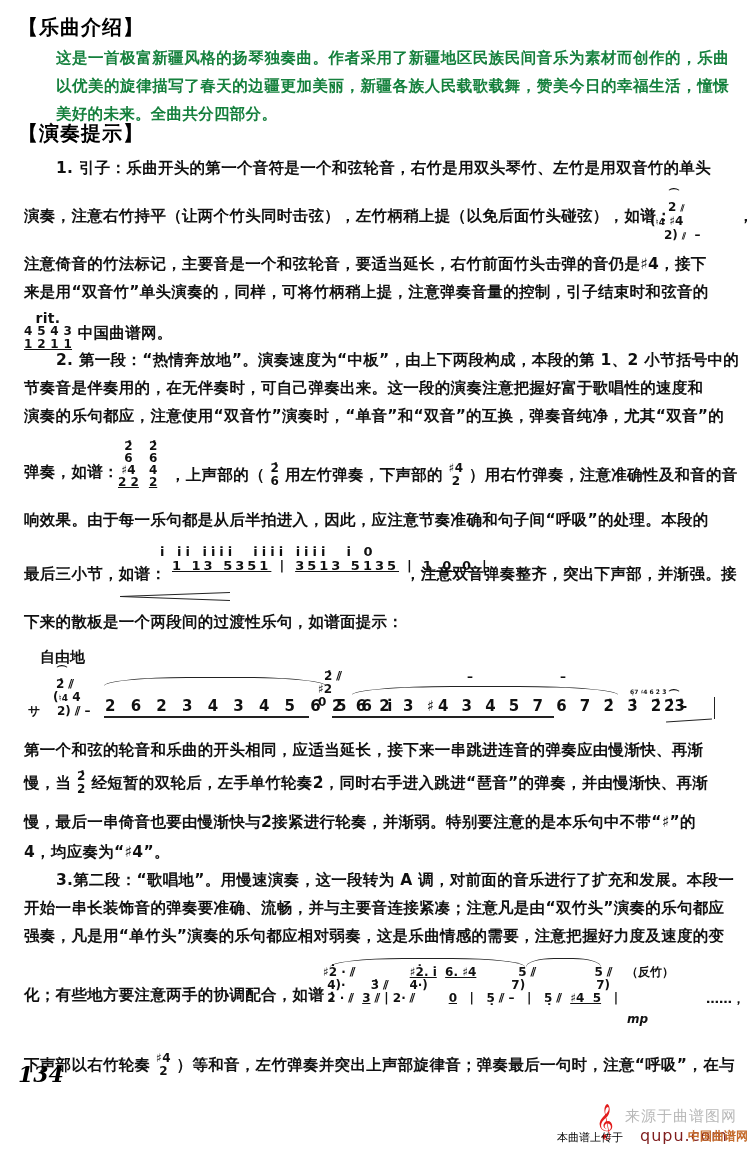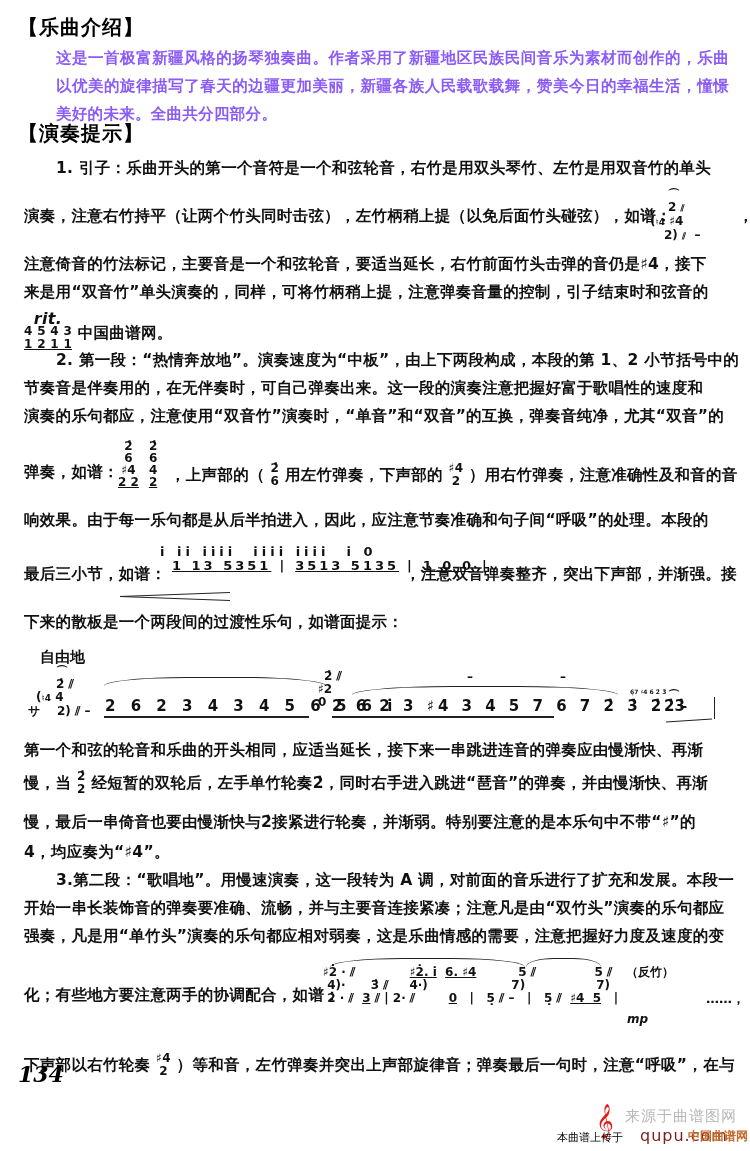--- a/index.html
+++ b/index.html
@@ -7,21 +7,21 @@
     width: 750px; height: 1151px; position: relative; overflow: hidden;
     font-family: "DejaVu Sans", sans-serif; color: #111;
   }
   .page { position: absolute; left: 0; top: 0; width: 750px; height: 1151px; }
   .heading {
     position: absolute; left: 18px; font-size: 20px; font-weight: bold;
     letter-spacing: 1px; color: #000;
   }
   .para {
     position: absolute; left: 24px; width: 705px; font-size: 15.5px; font-weight: bold;
-    line-height: 28px; letter-spacing: 0.3px; color: #8b5cf6; text-align: justify;
+    line-height: 28px; letter-spacing: 0.3px; color: #15803d; text-align: justify;
   }
   .line { position: absolute; left: 24px; font-size: 15.5px; font-weight: bold;
     white-space: nowrap; letter-spacing: 0.3px; color: #111; }
   .indent { padding-left: 32px; }
   .nota { position: absolute; font-family: "DejaVu Sans", sans-serif; font-weight: bold; color: #111; white-space: nowrap; }
   .stack { display: inline-flex; flex-direction: column; align-items: center; line-height: 13px; font-size: 12px; vertical-align: middle; }
   .ul { text-decoration: underline; }
   .seq { font-size: 15px; letter-spacing: 5px; }
   .slur { position: absolute; border-top: 1.5px solid #222; border-radius: 50% 50% 0 0 / 12px 12px 0 0; height: 8px; }
   .underbar { position: absolute; height: 0; border-top: 2px solid #222; }
@@ -54,21 +54,21 @@
     <div style="padding-left:18px;">2 <span style="font-size:9px;">⫽</span></div>
     <div>(<span style="font-size:9px;">♮4</span> ♯4</div>
     <div style="padding-left:14px;">2) <span style="font-size:9px;">⫽</span>&nbsp;&nbsp;–</div>
   </div>
   <div class="line" style="top:206px; left:738px;">，</div>
 
   <div class="line" style="top:254px;">注意倚音的竹法标记，主要音是一个和弦轮音，要适当延长，右竹前面竹头击弹的音仍是♯4，接下</div>
   <div class="line" style="top:282px;">来是用“双音竹”单头演奏的，同样，可将竹柄稍上提，注意弹奏音量的控制，引子结束时和弦音的</div>
   <div class="line" style="top:314px;">
     <span class="stack" style="position:relative; top:-2px;">
-      <span style="font-style:italic; font-size:16px;">rit.</span>
+      <span style="font-size:14px;">rit.</span>
       <span>4 5 4 3</span>
       <span class="ul">1 2 1 1</span>
     </span>
     <span>中国曲谱网。</span>
   </div>
 
   <div class="line" style="top:350px; left:56px;">2. 第一段：“热情奔放地”。演奏速度为“中板”，由上下两段构成，本段的第 1、2 小节括号中的</div>
   <div class="line" style="top:378px;">节奏音是伴奏用的，在无伴奏时，可自己弹奏出来。这一段的演奏注意把握好富于歌唱性的速度和</div>
   <div class="line" style="top:406px;">演奏的乐句都应，注意使用“双音竹”演奏时，“单音”和“双音”的互换，弹奏音纯净，尤其“双音”的</div>
 
@@ -124,21 +124,21 @@
   <div class="hair" style="left:120px; top:594px; width:110px; transform:rotate(-2deg);"></div>
   <div class="hair" style="left:120px; top:598px; width:110px; transform:rotate(2deg);"></div>
   <div class="line" style="top:564px; left:405px;">，注意双音弹奏整齐，突出下声部，并渐强。接</div>
 
   <div class="line" style="top:612px;">下来的散板是一个两段间的过渡性乐句，如谱面提示：</div>
 
   <div class="nota" style="left:40px; top:648px; font-size:15px;">自由地</div>
   <div class="nota" style="left:28px; top:665px; font-size:12px; line-height:13px;">
     <div style="padding-left:28px;">⌒</div>
     <div style="padding-left:28px;">2̇ ⫽</div>
-    <div style="padding-left:8px;">(<span style="font-size:9px;">♮4</span> 4</div>
+    <div style="padding-left:8px;margin-left:17px;">(<span style="font-size:9px;">♮4</span> 4</div>
     <div><span>サ</span>&nbsp;&nbsp;&nbsp;&nbsp;2) ⫽ –</div>
   </div>
   <div class="slur" style="left:104px; top:677px; width:222px;"></div>
   <div class="nota seq" style="left:105px; top:697px;">2 6 2 3 4 3 4 5 6 5 6 i̇</div>
   <div class="underbar" style="left:104px; top:716px; width:205px;"></div>
 
   <div class="nota" style="left:318px; top:670px; font-size:12px; line-height:13px;">
     <div style="padding-left:6px;">2̇ ⫽</div>
     <div>♯2</div>
     <div>0</div>

